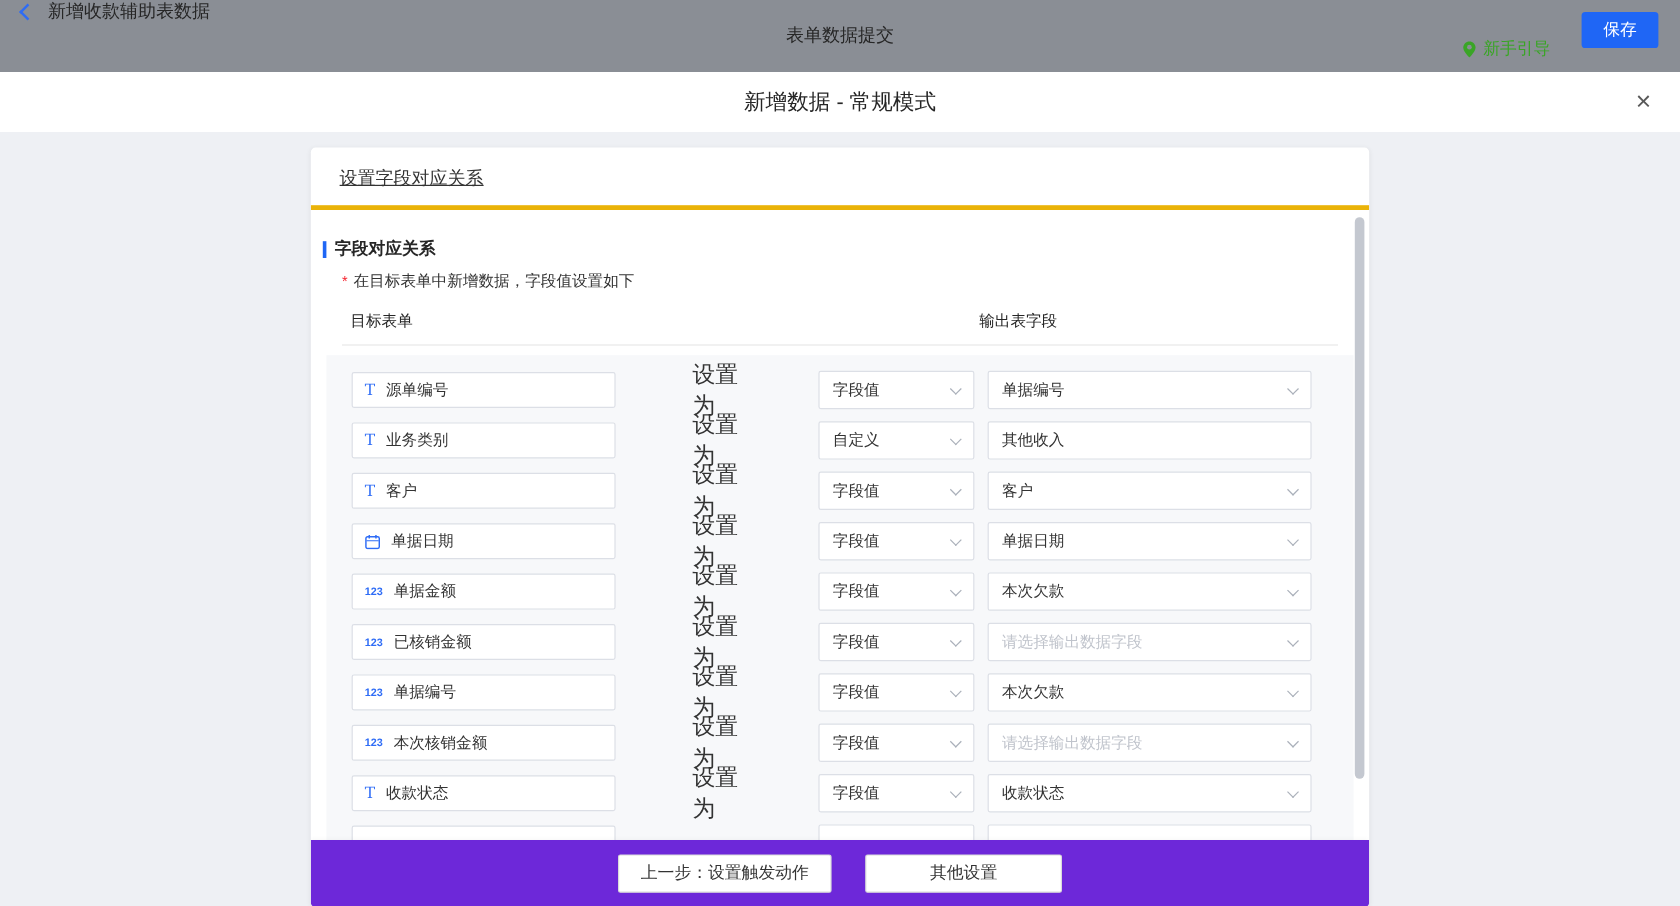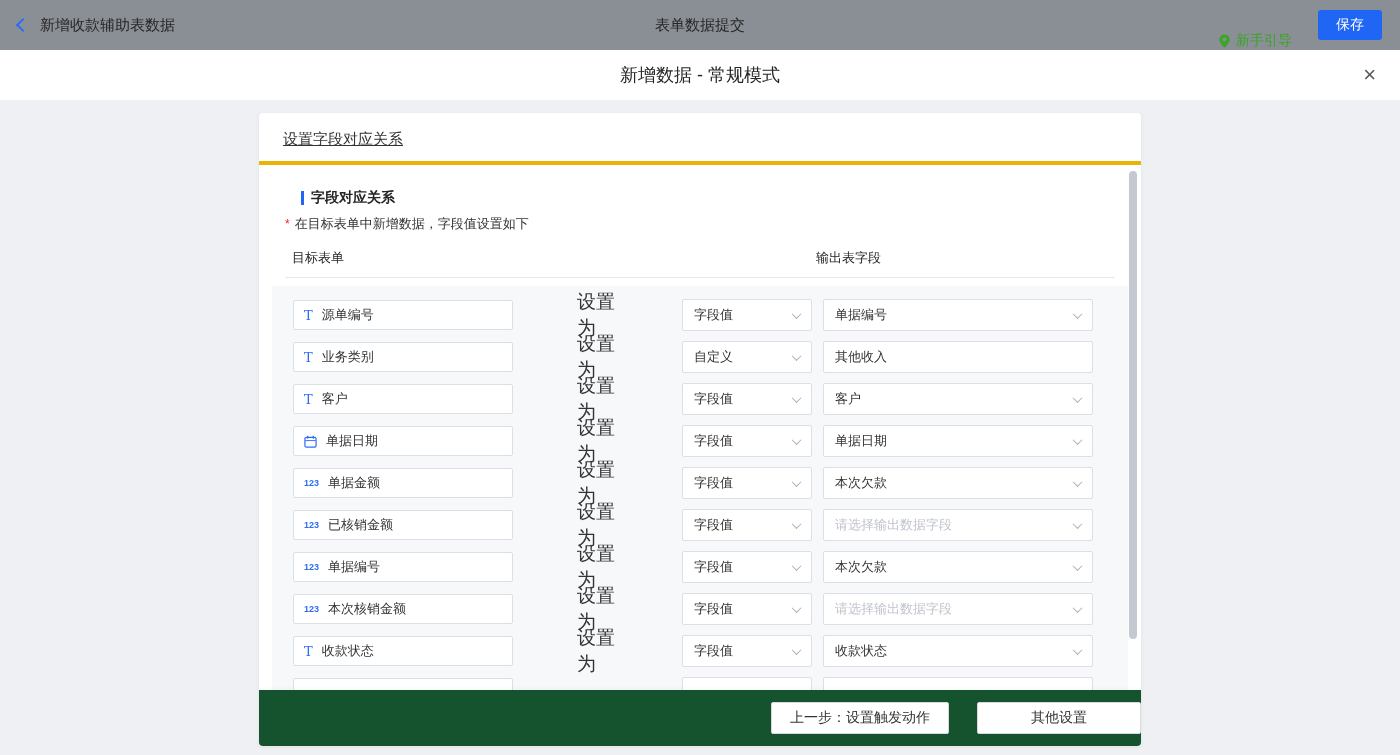--- a/index.html
+++ b/index.html
@@ -6,22 +6,22 @@
   html,body { width:1400px; height:755px; }
   body {
     font-family: "Liberation Sans", "DejaVu Sans", sans-serif;
     background:#eef0f4;
     overflow:hidden;
     position:relative;
     color:#333;
   }
   
   .topbar {
-    height:50px; background:#8a8e95;
-    display:flex; align-items:center; justify-content:space-between;
+    height:60px; background:#8a8e95;
+    display:flex; align-items:flex-start; justify-content:space-between;
     padding:0 18px; position:relative;
   }
   .back-group { display:flex; align-items:center; cursor:pointer; }
   .back-chevron {
     width:10px; height:10px; border-left:2px solid #2e6cf6; border-bottom:2px solid #2e6cf6;
     transform:rotate(45deg); margin-right:12px;
   }
   .back-label { font-size:15px; color:#262626; }
   .topbar-title {
     position:absolute; left:50%; top:50%; transform:translate(-50%,-50%);
@@ -52,21 +52,21 @@
     width:882px; height:633px; margin:13px auto 0;
     background:#fff; border-radius:4px;
     box-shadow:0 1px 4px rgba(0,0,0,0.06);
     overflow:hidden;
   }
   .card-header {
     height:52px; line-height:52px; padding:0 24px;
     font-size:15px; color:#333; border-bottom:4px solid #eab308;text-decoration:underline;
   }
   .section-title {
-    margin:24px 42px 0; font-size:14px; font-weight:bold; color:#262626;
+    margin:24px 10px 0; font-size:14px; font-weight:bold; color:#262626;
     display:flex; align-items:center;
   }
   .section-bar { width:3px; height:14px; background:#1f66f5; margin-right:7px; }
   .note { margin:8px 26px 0; font-size:13px; color:#333; }
   .note-mark { color:#f5222d; margin-right:5px; font-size:12px; }
   .col-headers {
     margin:16px 26px 0; position:relative; height:29px;
     border-bottom:1px solid #e8e8e8; font-size:13px; color:#262626;
   }
   .col-target { position:absolute; left:7px; top:0; }
@@ -98,21 +98,21 @@
   .select.ph .sel-text { color:#c0c4cc; }
   .sel-text { white-space:nowrap; overflow:hidden; }
   .chev {
     width:7px; height:7px; flex:none;
     border-right:1.4px solid #aab0ba; border-bottom:1.4px solid #aab0ba;
     transform:rotate(45deg) translate(-1px,-1px); margin-left:8px;
   }
   
   .card-footer {
     position:absolute; left:0; right:0; bottom:0; height:56px;
-    background:#14532d; display:flex; align-items:center; justify-content:flex-end;
+    background:#6d28d9; display:flex; align-items:center; justify-content:center;
     gap:28px; box-shadow:0 -1px 4px rgba(0,0,0,0.04);
   }
   .btn { height:32px; font-size:14px; border-radius:2px; cursor:pointer; font-family:inherit; }
   .btn.ghost { background:#fff; border:1px solid #d9d9d9; color:#333; padding:0 18px; min-width:164px; }
   .btn.primary { background:#1f66f5; border:none; color:#fff; width:164px; }
   
   .scroll-thumb {
     position:absolute; right:4px; top:58px; width:8px; height:468px;
     background:#c4c8d0; border-radius:4px; cursor:grab;
   }

